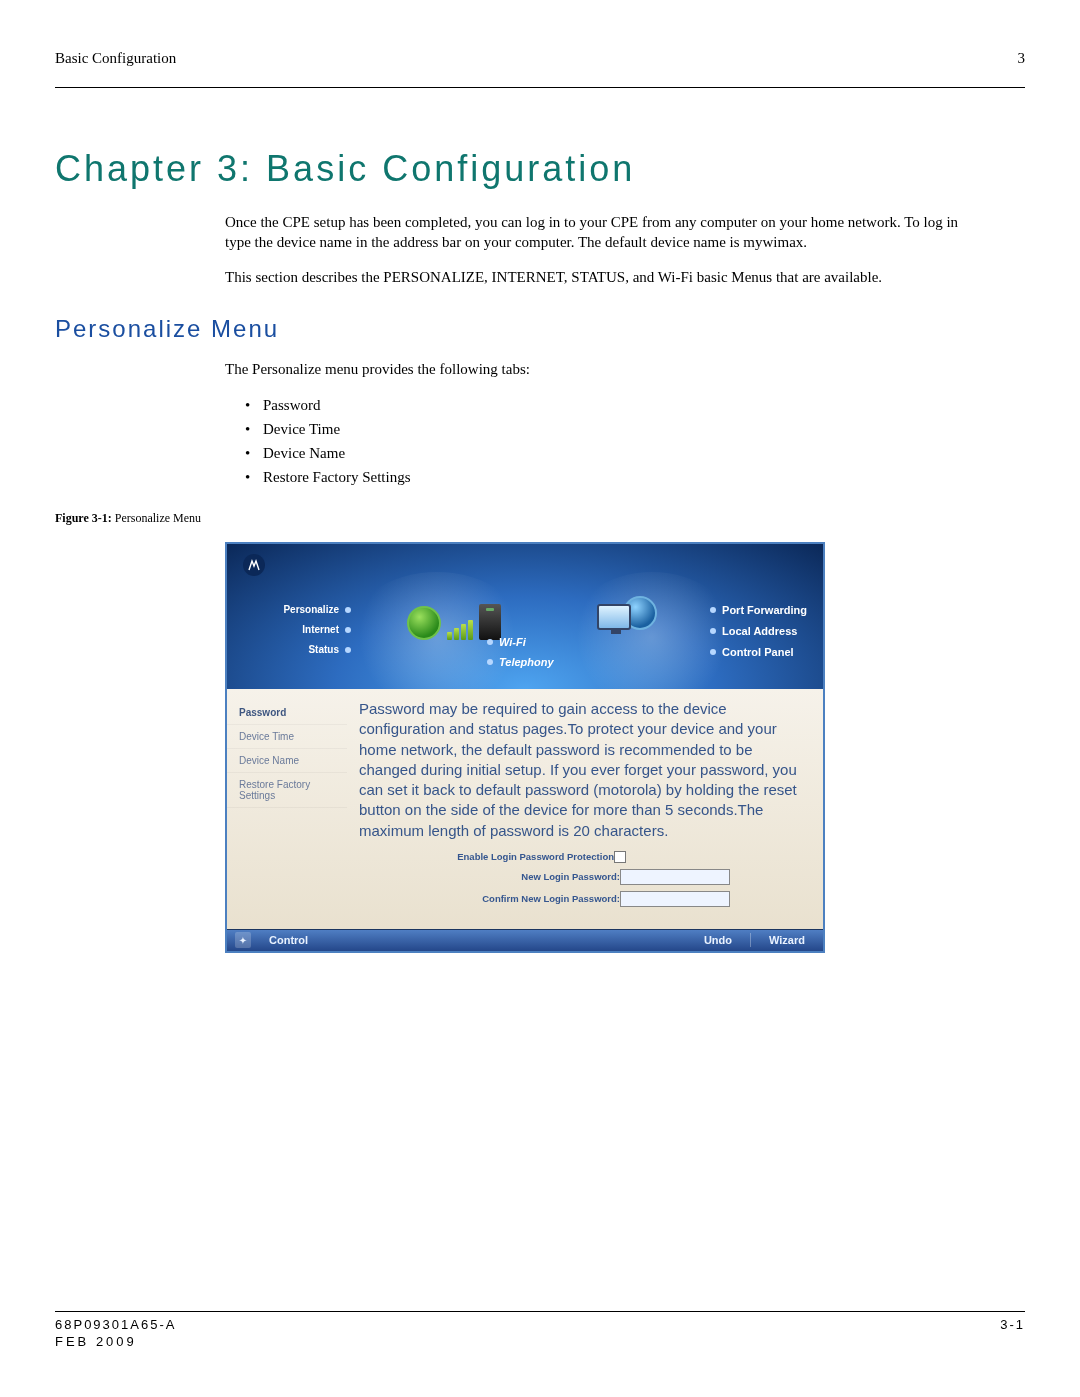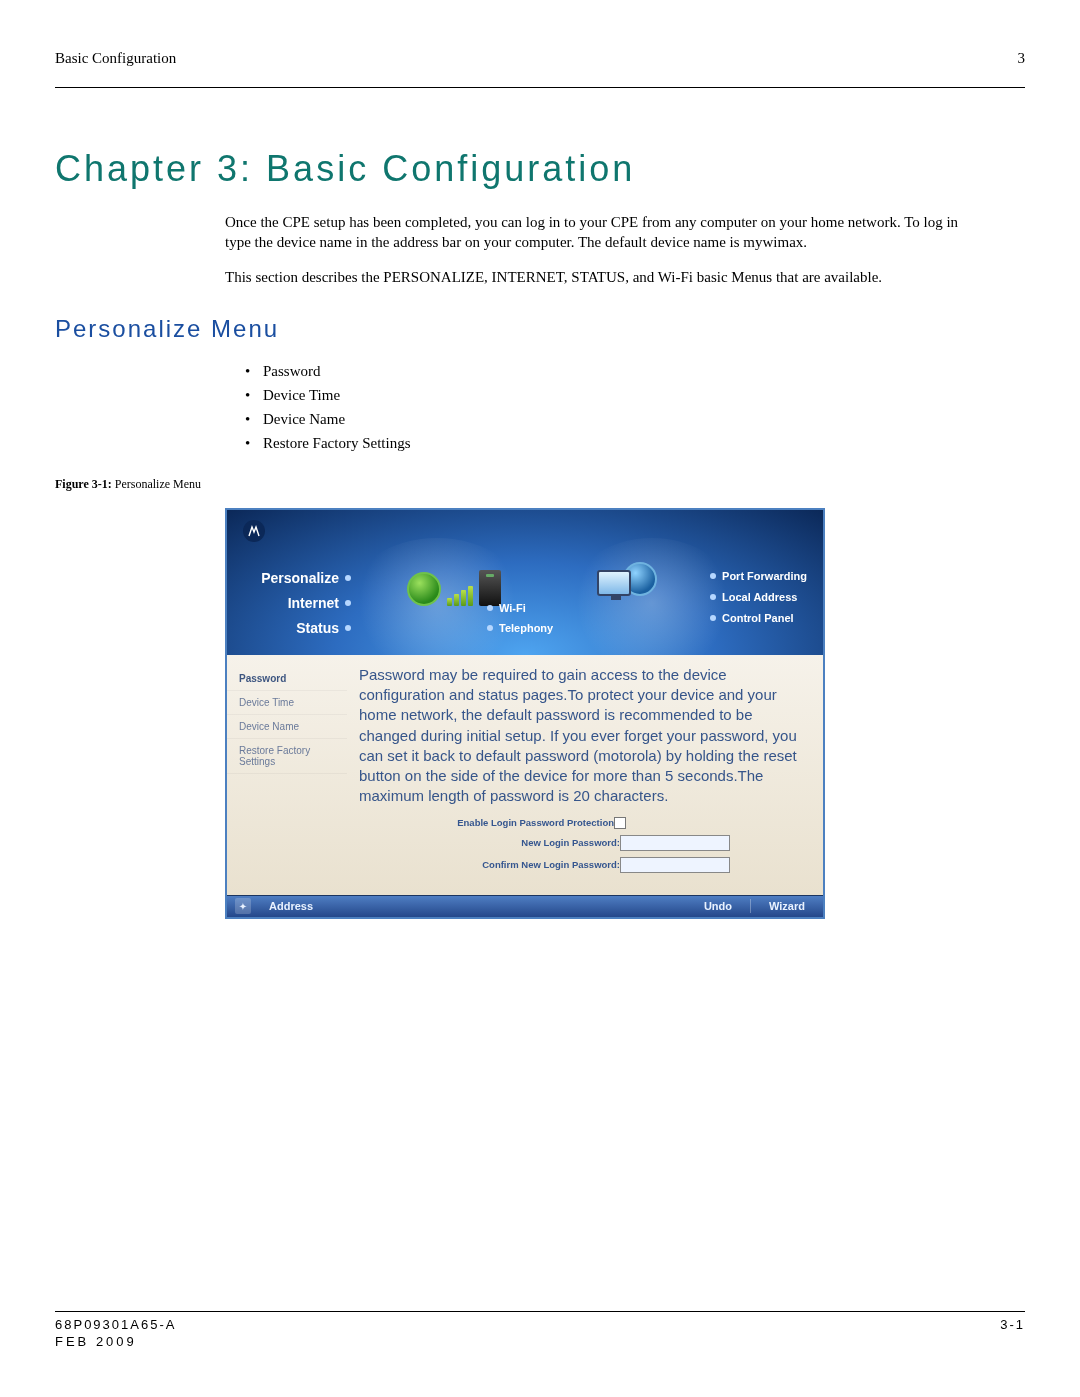--- a/index.html
+++ b/index.html
@@ -53,23 +53,23 @@
     position: relative;
     overflow: hidden;
   }
   .logo-circ {
     position: absolute; top: 10px; left: 16px;
     width: 22px; height: 22px; border-radius: 50%;
     background: #0b2858; display: flex; align-items: center; justify-content: center;
     font-weight: bold; font-size: 12px;
   }
   .left-links { position: absolute; left: 28px; top: 60px; text-align: right; width: 96px; }
-  .left-links .lnk { display:flex; justify-content:flex-end; align-items:center; gap:6px; font-weight:bold; font-size:14px; margin-bottom:9px; cursor:pointer; }
+  .left-links .lnk { display:flex; justify-content:flex-end; align-items:center; gap:6px; font-weight:bold; font-size:10px; margin-bottom:9px; cursor:pointer; }
   .dot { width:6px; height:6px; border-radius:50%; background:#b6d7ff; display:inline-block; }
-  .mid-links { position: absolute; left: 260px; top: 92px; }
+  .mid-links { position: absolute; left: 260px; top: 92px; font-style: italic; }
   .mid-links .lnk { display:flex; align-items:center; gap:6px; font-weight:bold; font-size:11px; margin-bottom:8px; cursor:pointer; }
   .right-links { position: absolute; right: 16px; top: 60px; }
   .right-links .lnk { display:flex; align-items:center; gap:6px; font-weight:bold; font-size:11px; margin-bottom:9px; cursor:pointer; }
 
   .glow { position:absolute; border-radius:50%; background: radial-gradient(circle, rgba(255,255,255,0.25) 0%, rgba(255,255,255,0) 70%); }
   .g1 { width:180px; height:130px; left:120px; top:28px; }
   .g2 { width:170px; height:130px; left:340px; top:28px; }
   .icon-stack { position:absolute; left:180px; top:60px; display:flex; align-items:flex-end; gap:6px; }
   .globe { width:34px; height:34px; border-radius:50%; background:radial-gradient(circle at 35% 30%, #9be05d, #2a8a1a 70%); border:2px solid #6fc24a; }
   .bars { display:flex; gap:2px; align-items:flex-end; }
@@ -119,20 +119,21 @@
 <h1 class="chapter">Chapter 3: Basic Configuration</h1>
 
 <div class="body-block">
   <p class="para">Once the CPE setup has been completed, you can log in to your CPE from any computer on your home network. To log in type the device name in the address bar on your computer. The default device name is mywimax.</p>
   <p class="para">This section describes the PERSONALIZE, INTERNET, STATUS, and Wi-Fi basic Menus that are available.</p>
 </div>
 
 <h2 class="section">Personalize Menu</h2>
 
 <div class="body-block">
+  <p class="para">The Personalize menu provides the following tabs:</p>
   <ul class="bullets">
     <li>Password</li>
     <li>Device Time</li>
     <li>Device Name</li>
     <li>Restore Factory Settings</li>
   </ul>
 </div>
 
 <p class="figcap">
   <span class="b">Figure 3-1:</span>
@@ -227,21 +228,21 @@
       </div>
       <div class="frow">
         <div class="flab">Confirm New Login Password:</div>
         <div class="tin"></div>
       </div>
     </div>
   </div>
 
   <div class="ui-foot">
     <div class="foot-ico">✦</div>
-    <div class="foot-btn">Address</div>
+    <div class="foot-btn">Control</div>
     <div class="foot-spacer"></div>
     <div class="foot-btn">Undo</div>
     <div class="foot-sep"></div>
     <div class="foot-btn">Wizard</div>
   </div>
 </div>
 
 <div class="pg-foot-rule"></div>
 <div class="pg-foot">
   <div>

